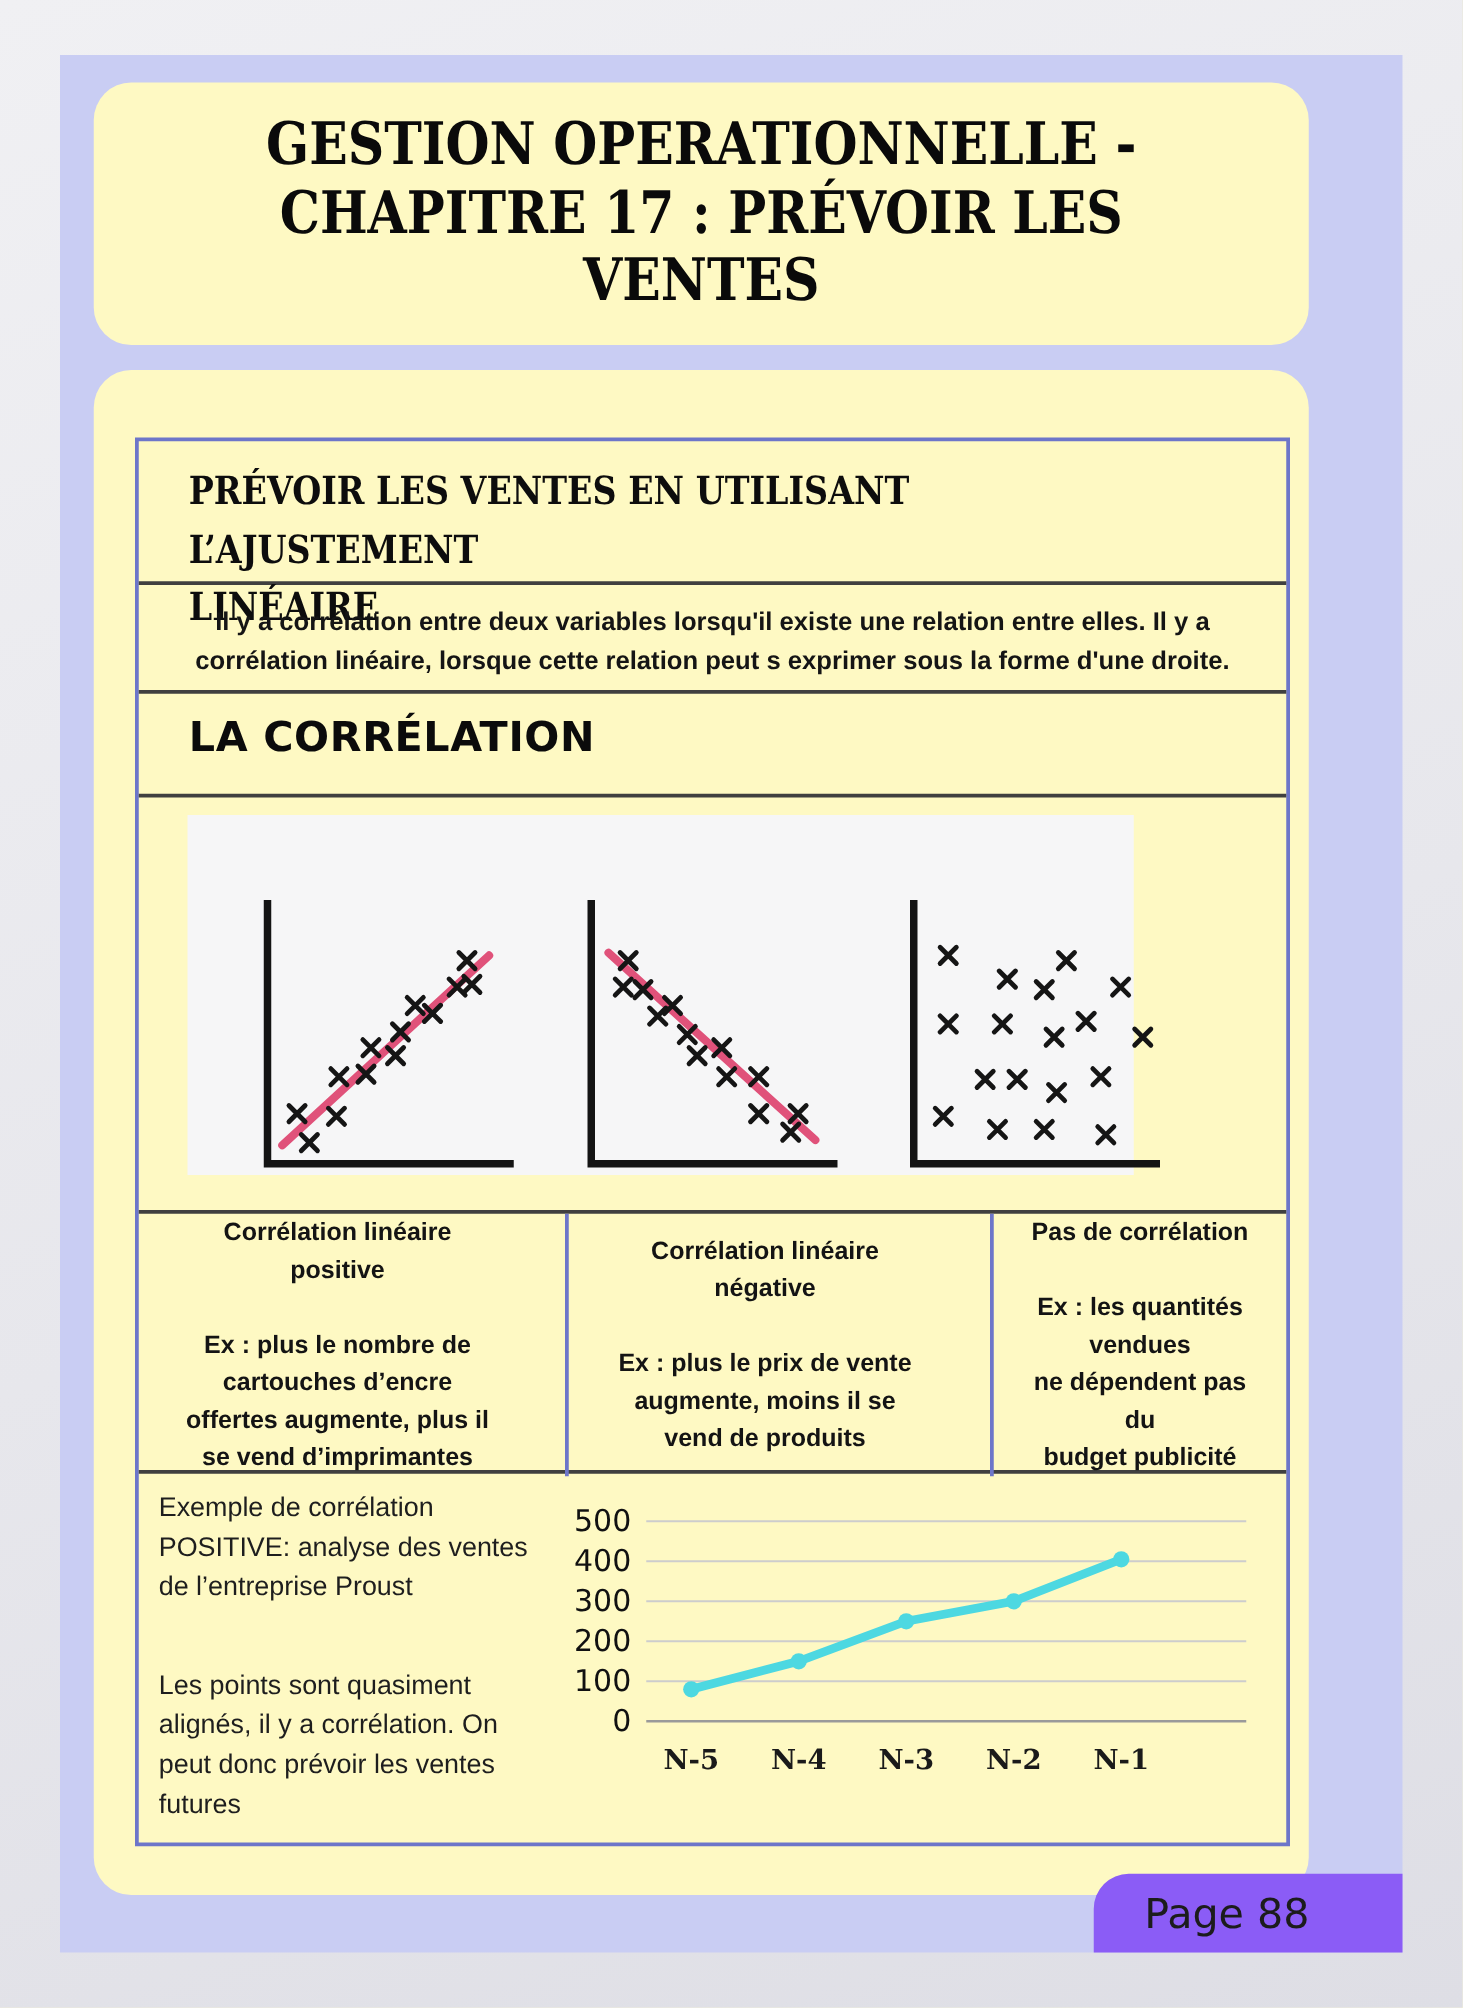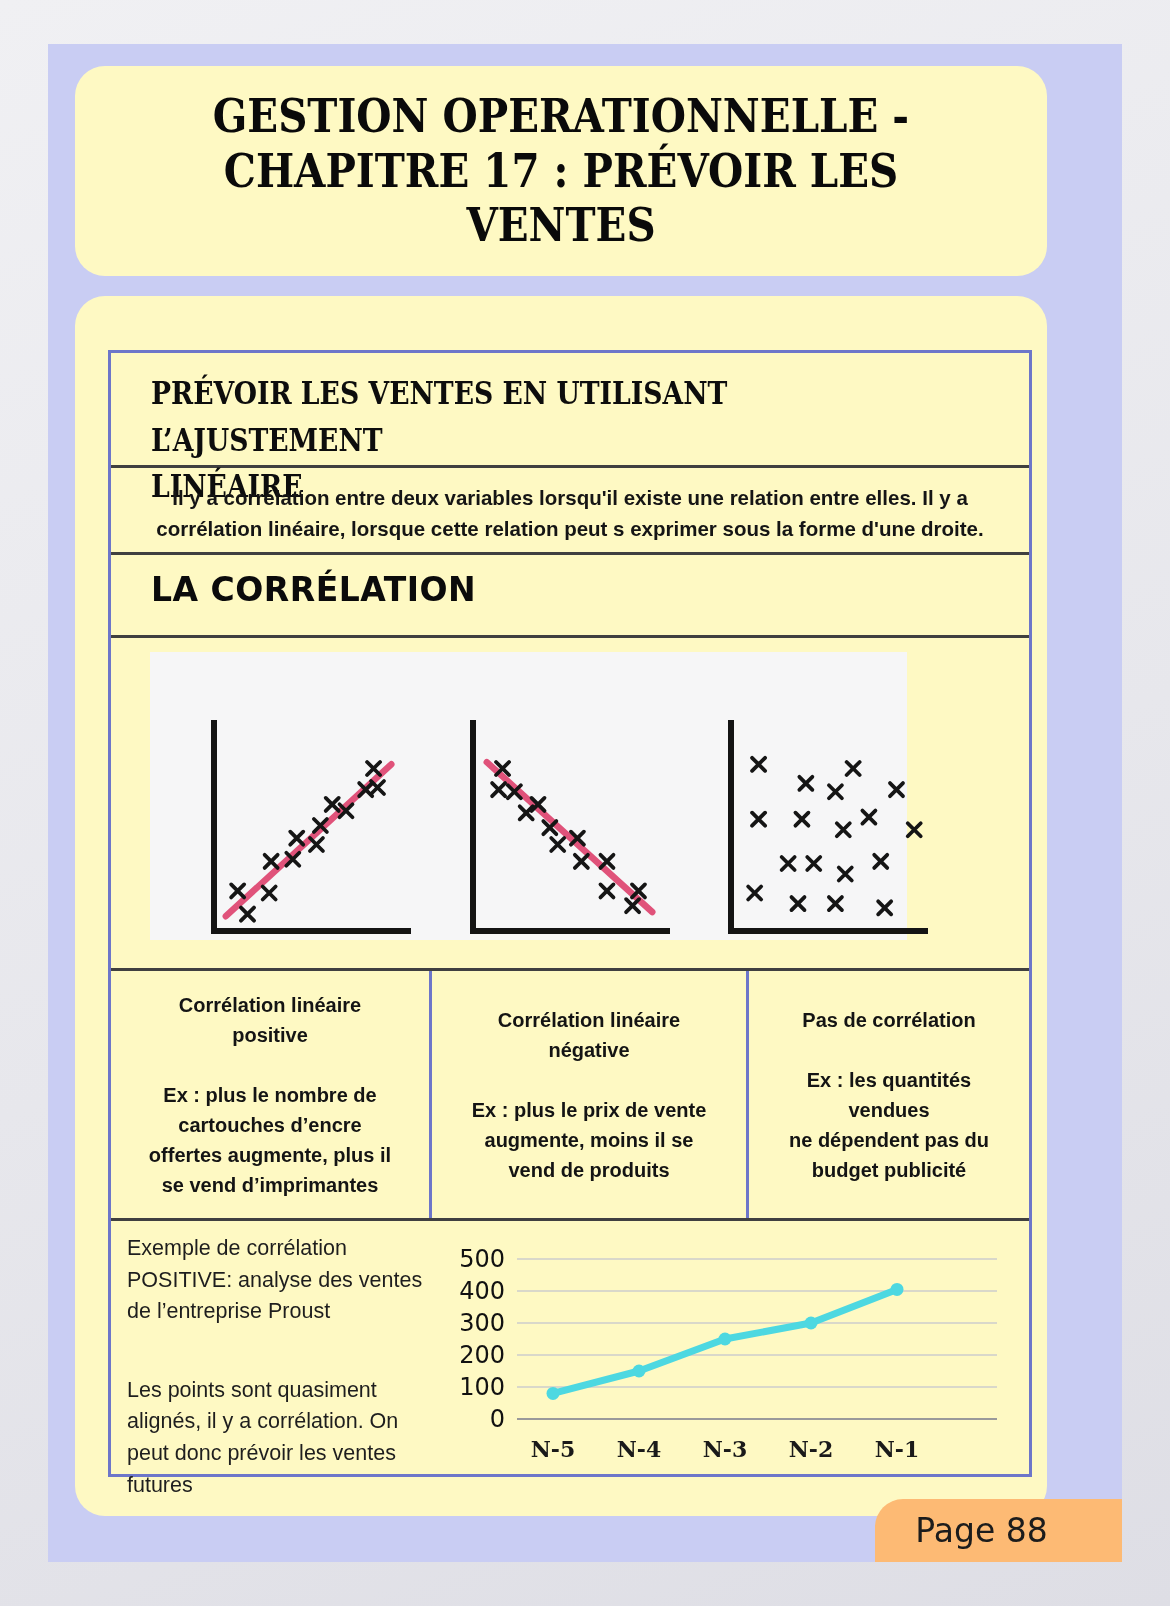--- a/index.html
+++ b/index.html
@@ -20,32 +20,32 @@
                  color:#0d0d0d;white-space:pre-line;margin:0;transform:scaleX(0.86);transform-origin:left top;}
   .r2{height:83px;padding:15px 40px 0;}
   .subsection-title{font-family:"DejaVu Sans",sans-serif;font-weight:700;font-size:33px;letter-spacing:0.5px;
                     color:#0b0b0b;margin:0;}
   .r3{height:87px;padding-top:14px;}
   .intro{font-weight:700;font-size:20.5px;line-height:1.52;text-align:center;white-space:pre-line;margin:0;color:#151515;}
   .r4{height:333px;}
   .plots-strip{position:absolute;left:39px;top:14px;width:757px;height:288px;background:#f6f6f7;}
   .plot{position:absolute;top:60px;width:220px;height:230px;}
   .plot-0{left:44px;} .plot-1{left:303px;} .plot-2{left:561px;}
-  .r5{height:250px;display:grid;grid-template-columns:318px 317px 1fr;}
+  .r5{height:208px;display:grid;grid-template-columns:318px 317px 1fr;gap:23px;}
   .cell{box-sizing:border-box;display:flex;flex-direction:column;justify-content:center;
         text-align:center;padding:0 18px;font-weight:700;font-size:20px;line-height:1.5;color:#141414;}
   .cell + .cell{border-left:3px solid #6d76c9;}
   .cell-h{white-space:pre-line;margin:0;}
   .cell-ex{white-space:pre-line;margin:30px 0 0 0;}
   .r6{height:253px;}
   .note{position:absolute;left:16px;top:12px;width:336px;font-size:21.5px;line-height:1.47;color:#1e1e1e;}
   .note p{margin:0;white-space:pre-line;}
   .note p + p{margin-top:47px;}
   .line-chart{position:absolute;left:344px;top:10px;width:580px;height:242px;}
-  .page-tab{position:absolute;right:0;bottom:0;width:247px;height:63px;background:#fdba74;
+  .page-tab{position:absolute;right:0;bottom:0;width:247px;height:63px;background:#8b5cf6;
             border-top-left-radius:28px;display:flex;align-items:center;justify-content:center;
             padding-right:34px;box-sizing:border-box;z-index:5;}
   .page-tab span{font-family:"DejaVu Sans",sans-serif;font-size:33px;font-weight:500;color:#1c1c1c;}
 </style>
 </head>
 <body>
 
 <div class="stage">
   <div class="lavender">
 

